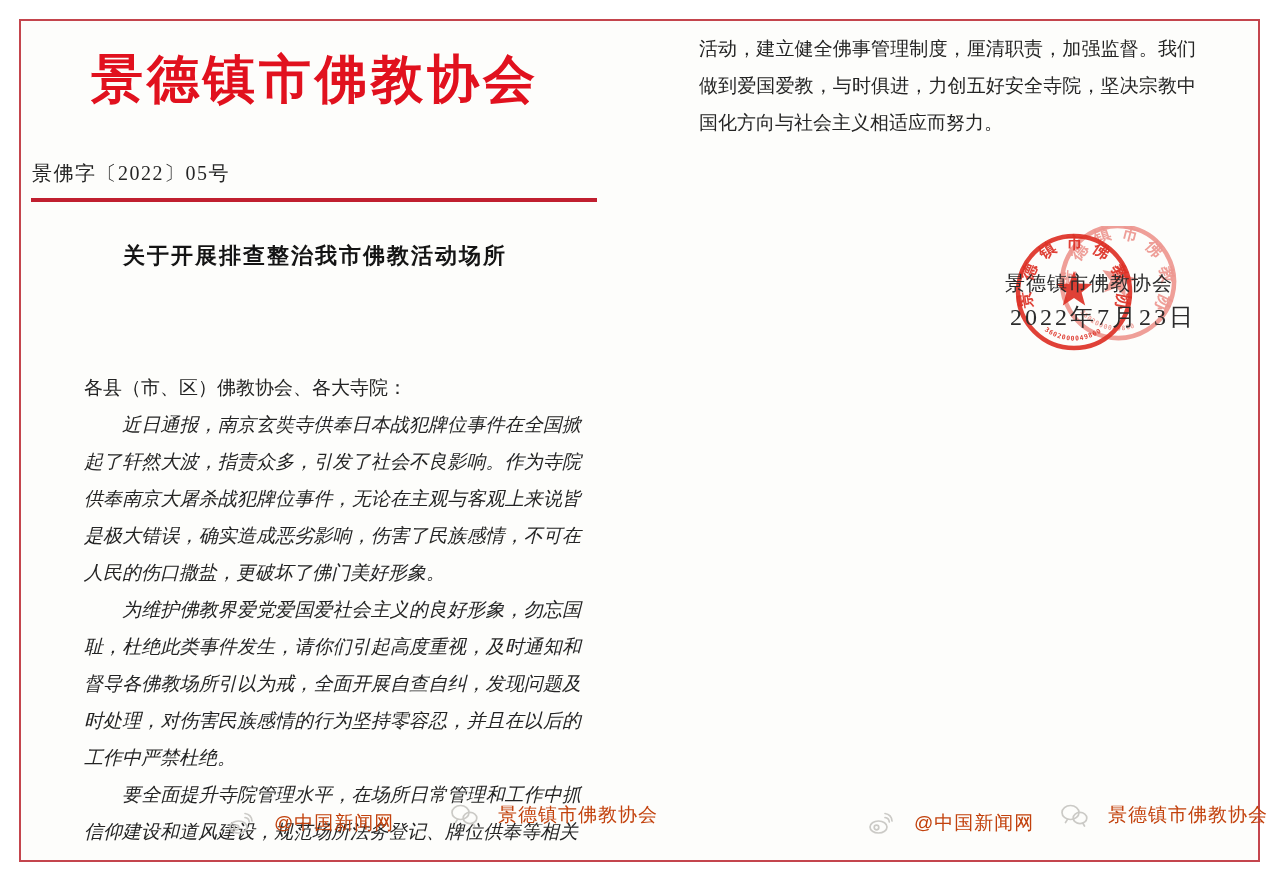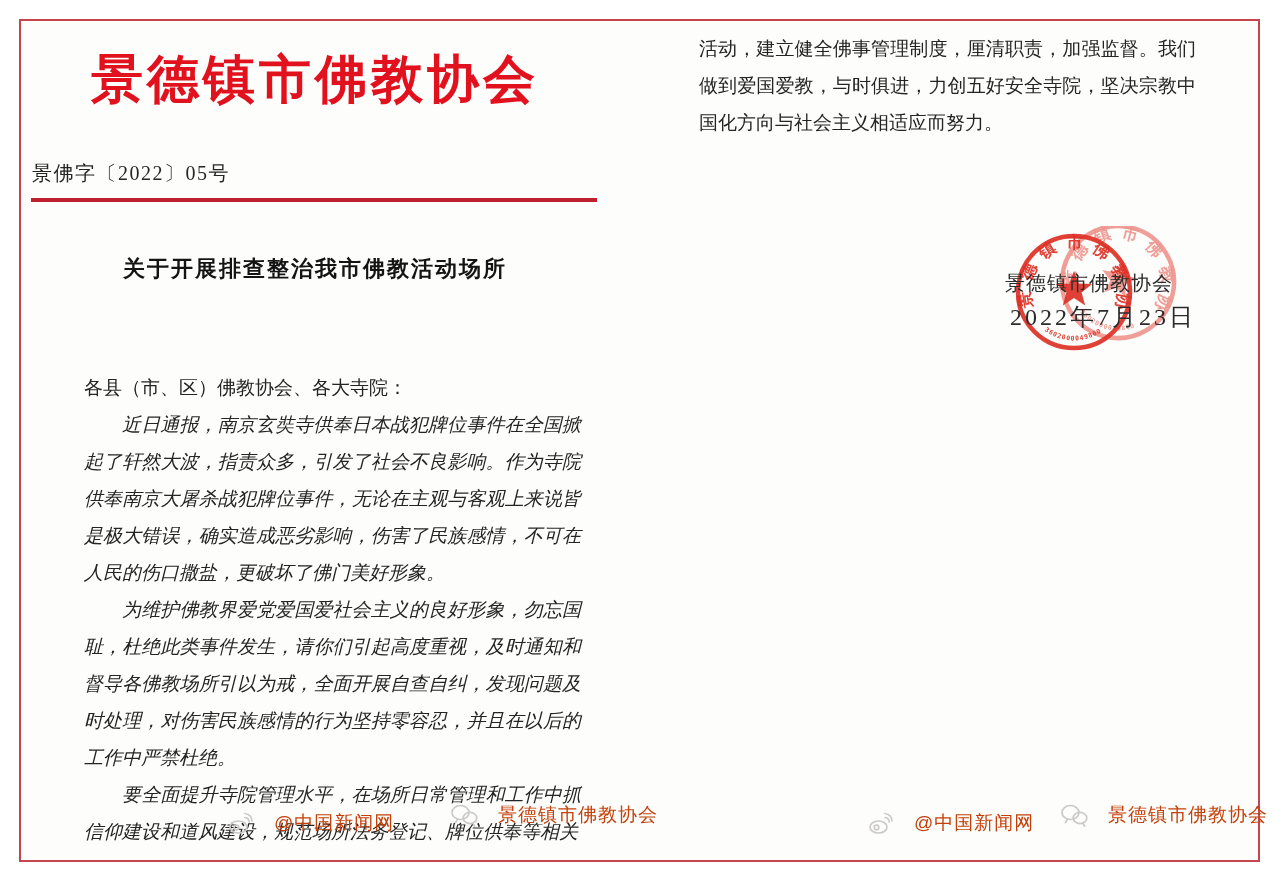--- a/index.html
+++ b/index.html
@@ -29,21 +29,21 @@
   }
   .doc-number {
     left:32px; top:160px; width:566px;
     font-size:20px; color:#252525; letter-spacing:1.5px;
   }
   .red-rule {
     left:31px; top:198px; width:566px; height:4px;
     background:#c01f2f;
   }
   .doc-title {
-    left:32px; top:249px; width:566px;
+    left:32px; top:236px; width:566px;
     text-align:center;
     font-size:22px; font-weight:700; color:#141414;
     line-height:40px; letter-spacing:2px;
   }
   .body-block {
     width:497px;
     font-size:19px; line-height:37px;
     text-align:justify; color:#242424;
   }
   .body-block p { margin:0; }

